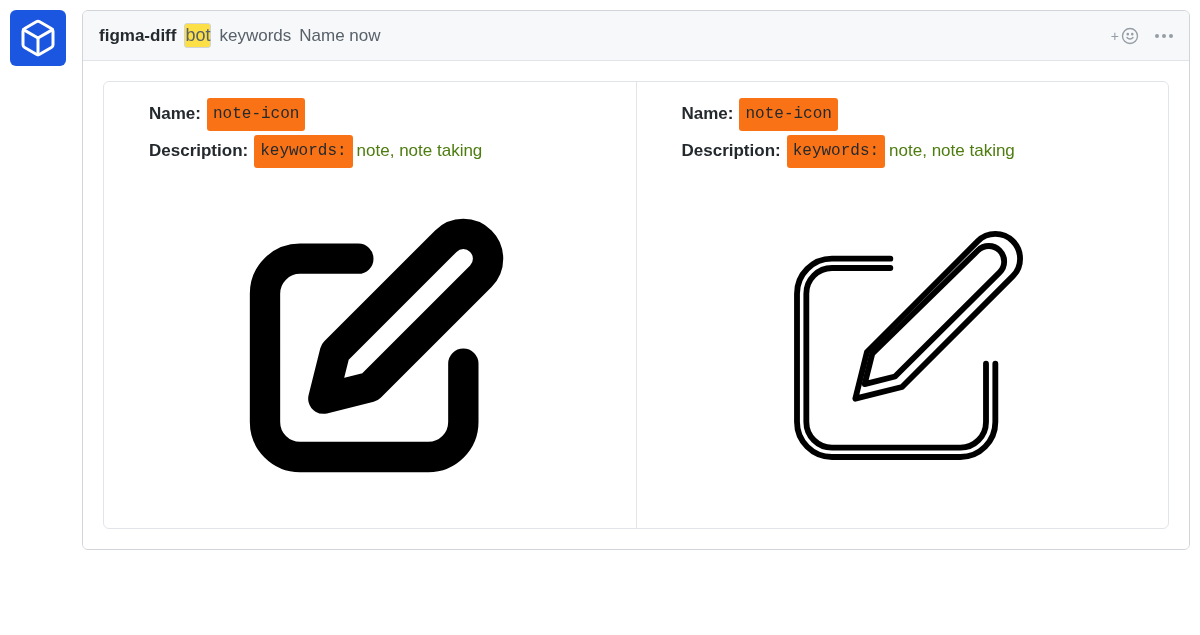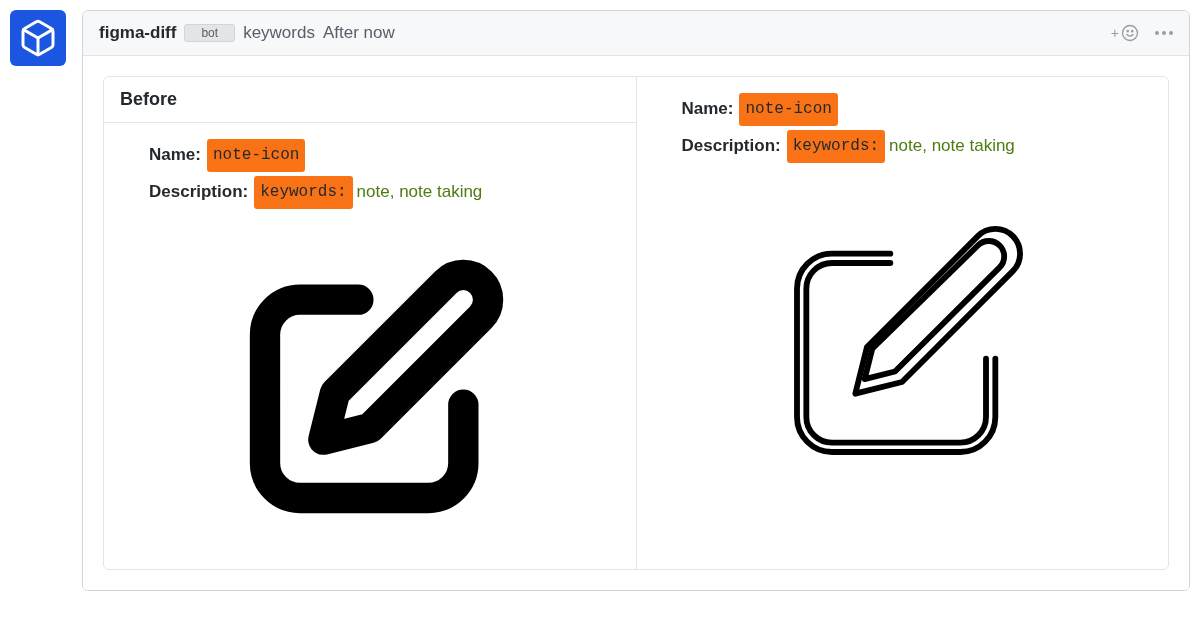--- a/index.html
+++ b/index.html
@@ -51,24 +51,24 @@
       font-size: 17px;
       color: #586069;
     }
     .author {
       color: #24292e;
       font-weight: 600;
     }
     .bot-badge {
       border: 1px solid #d1d5da;
       border-radius: 3px;
-      padding: 1px 16px;
-      font-size: 12px;
+      padding: 1px 0;
+      font-size: 18px;
       color: #586069;
-      background: #e5e5e5;
+      background: #fde047;
     }
     .comment-header-right {
       display: flex;
       align-items: center;
       gap: 16px;
       color: #959da5;
     }
     .add-reaction {
       display: flex;
       align-items: center;
@@ -164,21 +164,21 @@
       <line x1="12" y1="22.08" x2="12" y2="12"></line>
     </svg>
   </div>
 
   <div class="comment-box">
     <div class="comment-header">
       <div class="comment-header-left">
         <span class="author">figma-diff</span>
         <span class="bot-badge">bot</span>
         <span>keywords</span>
-        <span>After now</span>
+        <span>Name now</span>
       </div>
       <div class="comment-header-right">
         <div class="add-reaction">
           <span style="font-size:14px;">+</span>
           <svg width="18" height="18" viewBox="0 0 24 24" fill="none" stroke="#959da5" stroke-width="1.8" stroke-linecap="round" stroke-linejoin="round">
             <circle cx="12" cy="12" r="10"></circle>
             <path d="M8 14s1.5 2 4 2 4-2 4-2"></path>
             <circle cx="9" cy="9.5" r="0.8" fill="#959da5"></circle>
             <circle cx="15" cy="9.5" r="0.8" fill="#959da5"></circle>
           </svg>
@@ -188,21 +188,20 @@
             <span></span>
             <span></span>
         </div>
       </div>
     </div>
 
     <div class="comment-body">
       <div class="diff-table">
 
         <div class="diff-col">
-          <div class="col-header">Before</div>
           <div class="col-body">
             <div class="meta-row">
               <span class="meta-label">Name:</span>
               <span class="code-chip">note-icon</span>
             </div>
             <div class="meta-row">
               <span class="meta-label">Description:</span>
               <span class="code-chip">keywords:</span>
               <span class="meta-text">note, note taking</span>
             </div>

